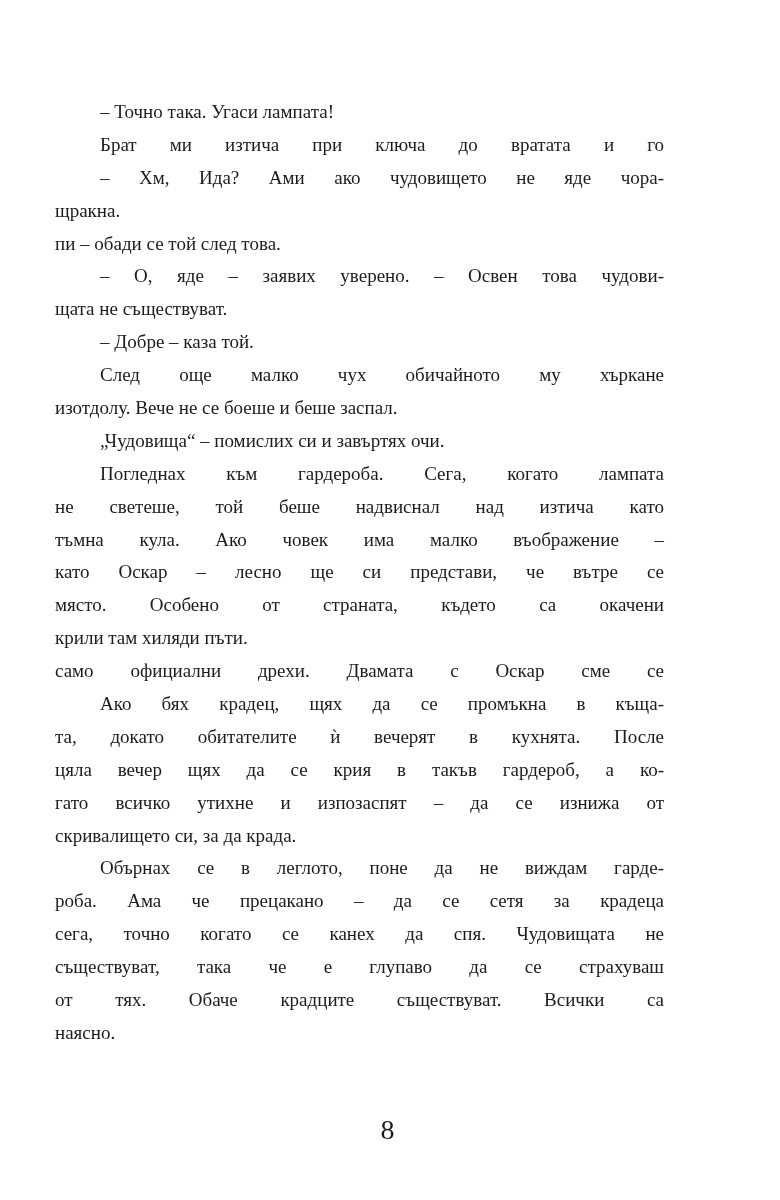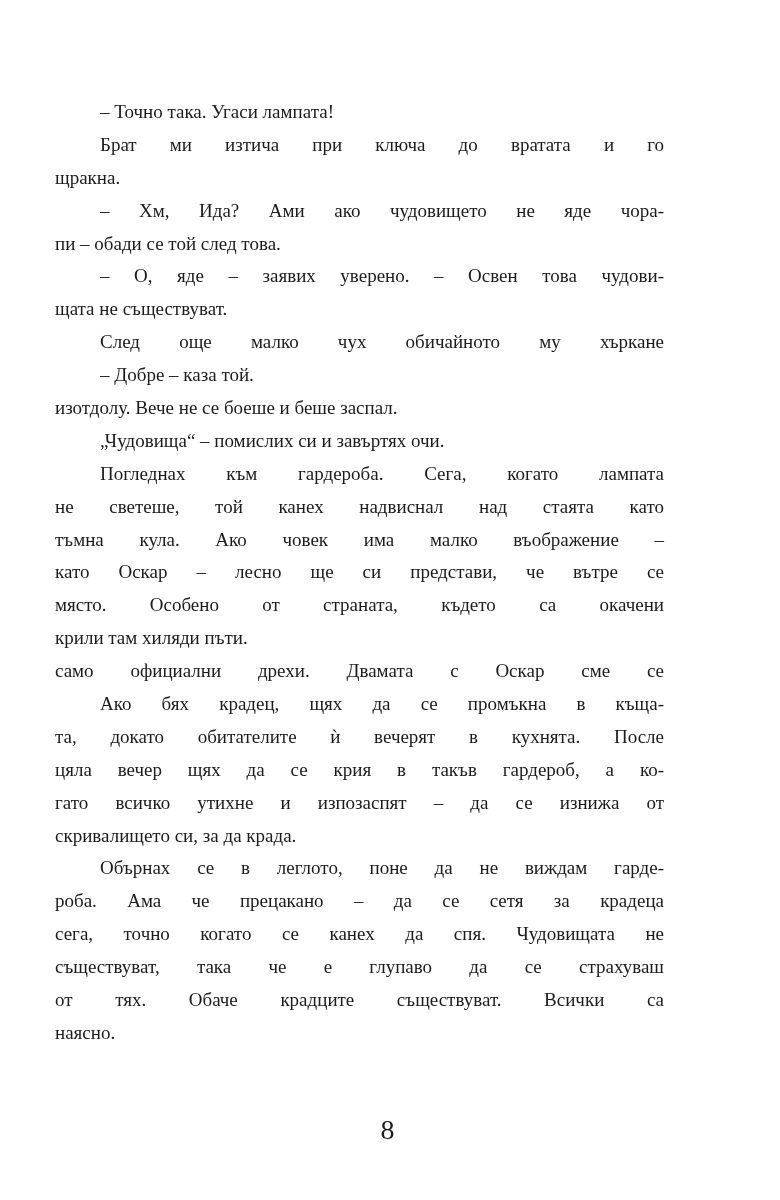--- a/index.html
+++ b/index.html
@@ -44,31 +44,31 @@
     color: #1c1c1c;
   }
 </style>
 </head>
 <body>
 
 <div>
   <div class="text-block">
       <div class="line indent">– Точно така. Угаси лампата!</div>
       <div class="line indent jz">Брат ми изтича при ключа до вратата и го</div>
+      <div class="line indent jz">– Хм, Ида? Ами ако чудовището не яде чора-</div>
       <div class="line">щракна.</div>
-      <div class="line indent jz">– Хм, Ида? Ами ако чудовището не яде чора-</div>
       <div class="line">пи – обади се той след това.</div>
       <div class="line indent jz">– О, яде – заявих уверено. – Освен това чудови-</div>
       <div class="line">щата не съществуват.</div>
+      <div class="line indent">– Добре – каза той.</div>
       <div class="line indent jz">След още малко чух обичайното му хъркане</div>
-      <div class="line indent">– Добре – каза той.</div>
       <div class="line">изотдолу. Вече не се боеше и беше заспал.</div>
       <div class="line indent">„Чудовища“ – помислих си и завъртях очи.</div>
       <div class="line indent jz">Погледнах към гардероба. Сега, когато лампата</div>
-      <div class="line jz">не светеше, той канех надвиснал над стаята като</div>
+      <div class="line jz">не светеше, той беше надвиснал над изтича като</div>
       <div class="line jz">тъмна кула. Ако човек има малко въображение –</div>
       <div class="line jz">като Оскар – лесно ще си представи, че вътре се</div>
       <div class="line jz">място. Особено от страната, където са окачени</div>
       <div class="line">крили там хиляди пъти.</div>
       <div class="line jz">само официални дрехи. Двамата с Оскар сме се</div>
       <div class="line indent jz">Ако бях крадец, щях да се промъкна в къща-</div>
       <div class="line jz">та, докато обитателите ѝ вечерят в кухнята. После</div>
       <div class="line jz">цяла вечер щях да се крия в такъв гардероб, а ко-</div>
       <div class="line jz">гато всичко утихне и изпозаспят – да се изнижа от</div>
       <div class="line">скривалището си, за да крада.</div>

